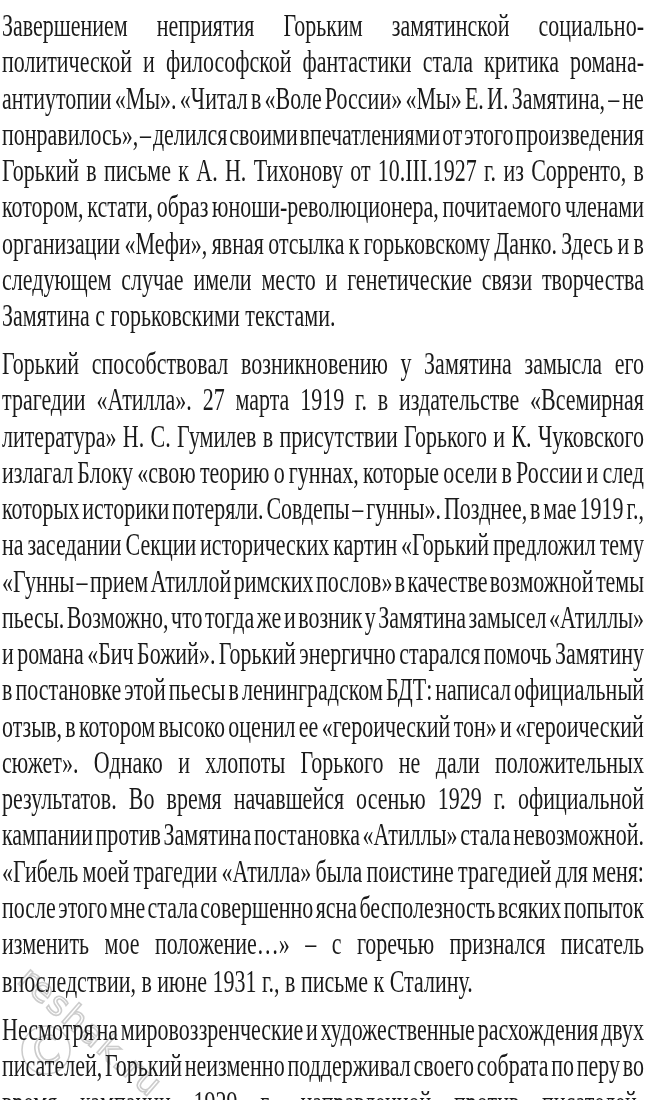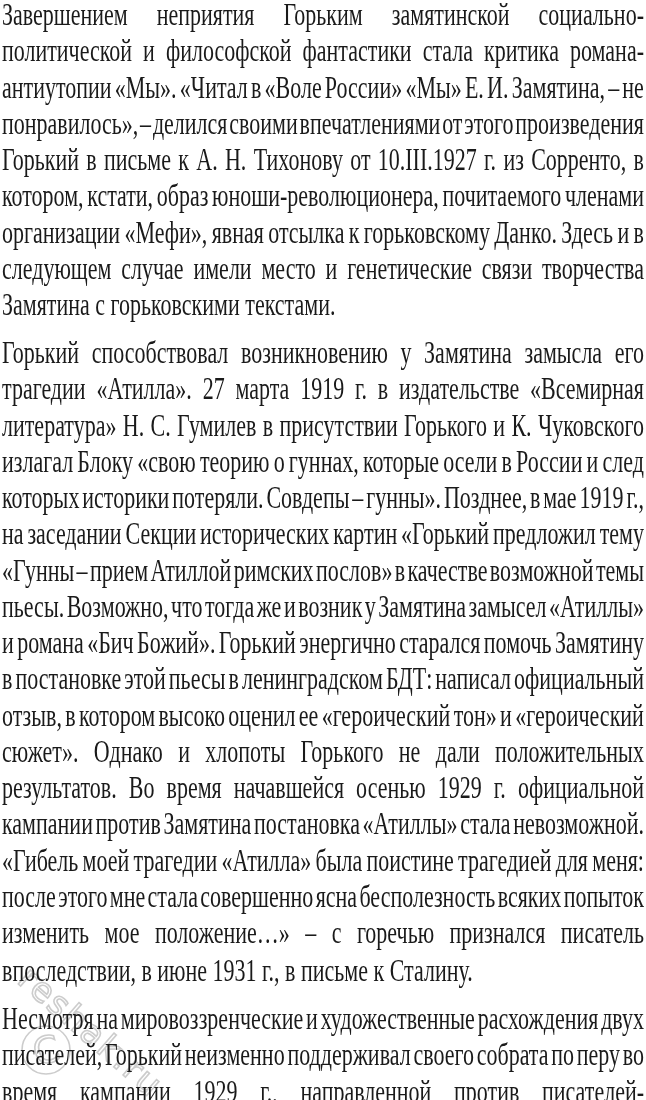--- a/index.html
+++ b/index.html
@@ -16,21 +16,21 @@
     position:absolute;
     left:0;
     top:932px;
     z-index:0;
     pointer-events:none;
   }
   .doc{
     position:absolute;
     left:2px;
     width:642px;
-    top:4px;
+    top:15px;
     height:952px;
     z-index:1;
   }
   .para{
     position:absolute;
     left:0;
     width:642px;
     transform:scaleY(1.45);
     transform-origin:0 0;
   }

